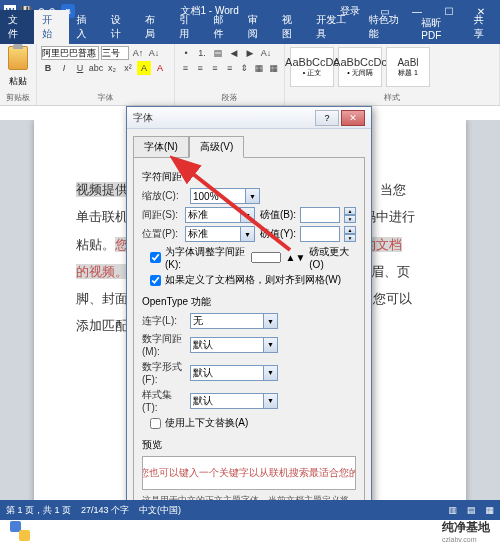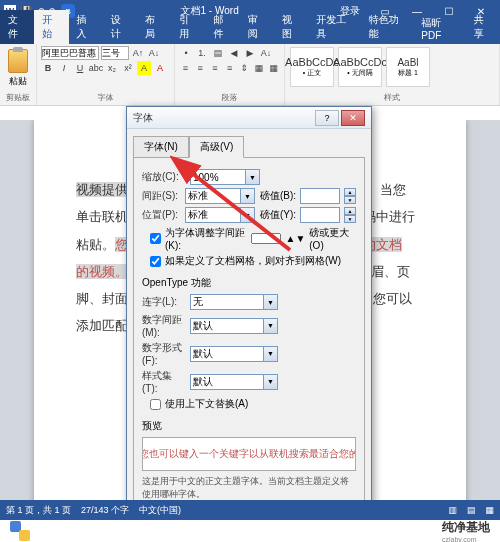--- a/index.html
+++ b/index.html
@@ -14,21 +14,21 @@
 .ribbon-tabs .tab{padding:3px 8px;color:#fff;cursor:pointer}
 .ribbon-tabs .tab.file{background:#1e3f73}
 .ribbon-tabs .tab.active{background:#f3f3f3;color:#2b579a}
 .ribbon-tabs .spacer{flex:1}
 .ribbon-tabs .share{color:#fff;padding:3px 8px}
 .ribbon{height:62px;background:#f3f3f3;border-bottom:1px solid #d4d4d4;display:flex;font-size:9px}
 .ribbon .group{border-right:1px solid #e0e0e0;padding:2px 4px;display:flex;flex-direction:column;justify-content:space-between}
 .ribbon .group-label{text-align:center;color:#666;font-size:8px}
 .ribbon .stack{display:flex;flex-direction:column;gap:1px}
 .ribbon .row{display:flex;gap:2px;align-items:center}
-.ribbon .bigbtn{width:28px;height:42px;display:flex;flex-direction:column;align-items:center;justify-content:flex-end;gap:2px}
+.ribbon .bigbtn{width:28px;height:42px;display:flex;flex-direction:column;align-items:center;justify-content:space-between;gap:2px}
 .ribbon .clipboard-icon{width:20px;height:24px;background:linear-gradient(#f9d978,#e8a33d);border:1px solid #c88a2e;border-radius:2px;position:relative}
 .ribbon .clipboard-icon:before{content:"";position:absolute;top:-3px;left:4px;width:10px;height:5px;background:#aaa;border-radius:2px 2px 0 0}
 .ribbon select,.ribbon input{font-size:9px;height:14px;border:1px solid #ababab;background:#fff}
 .ribbon .fontname{width:58px}
 .ribbon .fontsize{width:28px}
 .ribbon .iconbtn{width:14px;height:14px;border:1px solid transparent;display:flex;align-items:center;justify-content:center;font-size:9px;color:#444}
 .ribbon .stylebox{width:44px;height:40px;border:1px solid #d4d4d4;background:#fff;display:flex;flex-direction:column;align-items:center;justify-content:center;font-size:7px;margin:1px}
 .ribbon .stylebox .sample{font-size:11px;color:#333}
 .doc-area{position:absolute;top:120px;left:0;right:0;bottom:42px;background:#d0d6dc;overflow:hidden}
 .page{position:absolute;left:34px;top:0;width:432px;height:560px;background:#fff;box-shadow:0 0 6px rgba(0,0,0,.3)}
@@ -203,20 +203,21 @@
   <div class="dlg-title">
     <span class="t">字体</span>
     <span class="dbtn">?</span>
     <span class="dbtn close">✕</span>
   </div>
   <div class="dlg-tabs">
     <div class="dtab">字体(N)</div>
     <div class="dtab active">高级(V)</div>
   </div>
   <div class="dlg-body">
+    <div class="dlg-section-label">字符间距</div>
     <div class="dlg-row">
       <label>缩放(C):</label>
       <div class="combo">
           <input value="100%" style="">
           <span class="cbtn">▼</span>
         </div>
     </div>
     <div class="dlg-row">
       <label>间距(S):</label>
       <div class="combo">

